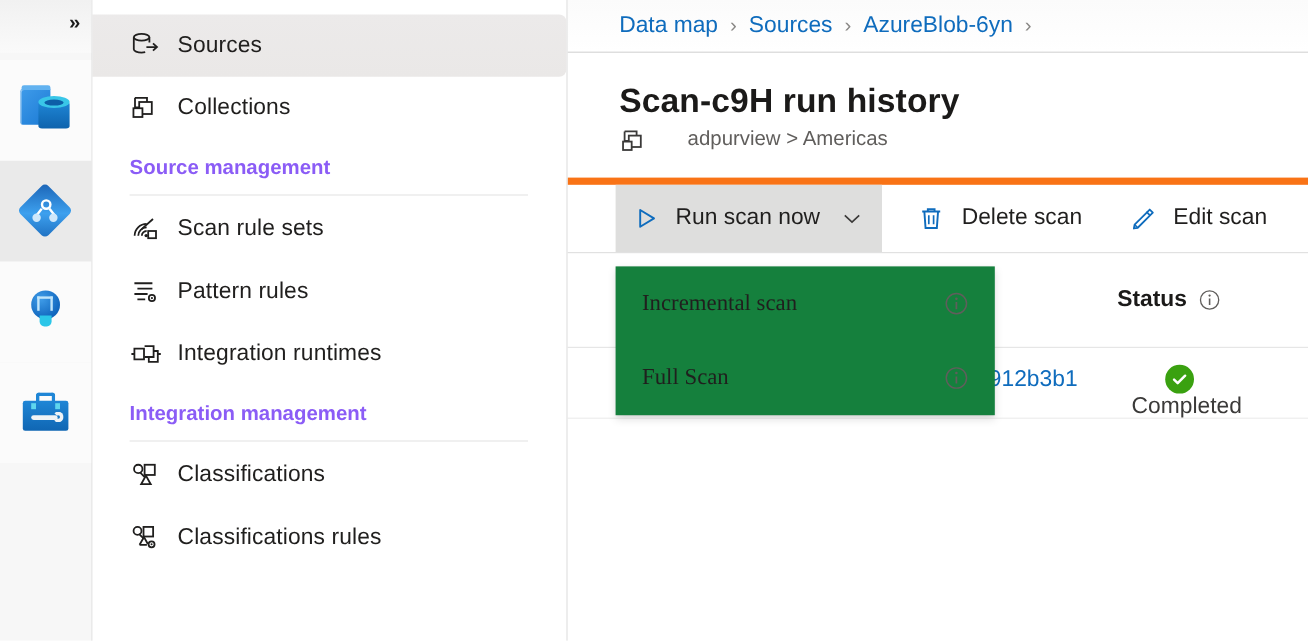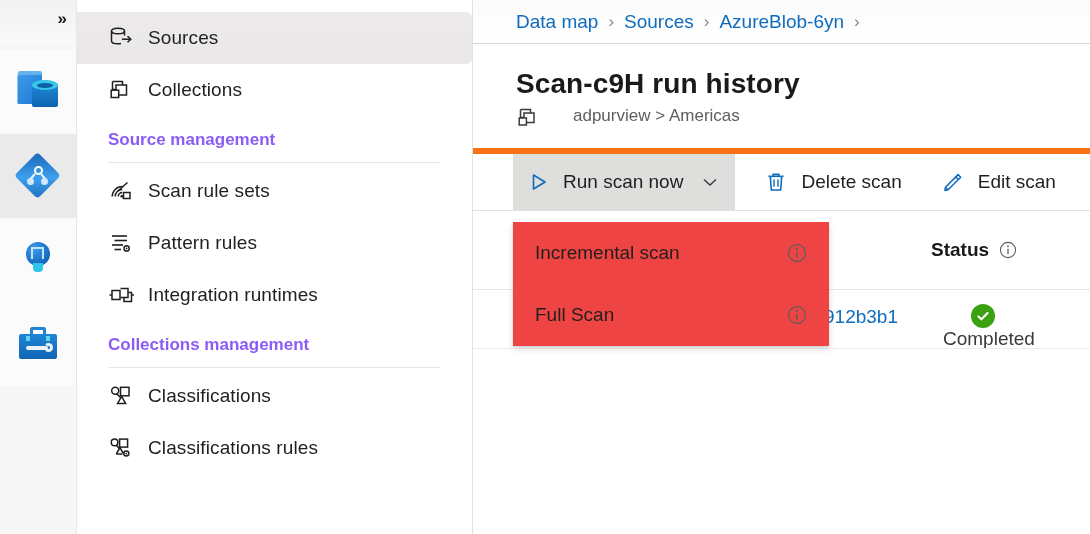--- a/index.html
+++ b/index.html
@@ -161,22 +161,23 @@
     cursor:pointer;box-sizing:border-box;
   }
   .tb-btn.first{margin-left:41px;}
   .tb-btn.active{background:#dededd;}
   .tb-lbl{font-size:19px;color:#201f1e;margin-left:14px;}
   .tb-caret{margin-left:18px;display:flex;align-items:center;}
 
   
   .dd{
     position:absolute;left:513px;top:222px;width:316px;
-    background:#ef4444;z-index:20;
+    background:#15803d;z-index:20;
     box-shadow:0 3.2px 7.2px rgba(0,0,0,.132), 0 0.6px 1.8px rgba(0,0,0,.108);
+    font-family:Liberation Serif, serif;
   }
   .dd-item{
     height:62px;display:flex;align-items:center;justify-content:space-between;
     padding:0 22px 0 22px;cursor:pointer;box-sizing:border-box;
   }
   .dd-lbl{font-size:19px;color:#201f1e;}
 
   
   .tbl{position:relative;}
   .thead{
@@ -319,21 +320,21 @@
           <path d="M1.5 13 H4" stroke="#201f1e" stroke-width="1.5"></path>
           <path d="M23.5 13 H26" stroke="#201f1e" stroke-width="1.5"></path>
           <path d="M4 8.5 h8 v9 h-8 z" fill="none" stroke="#201f1e" stroke-width="1.5"></path>
           <path d="M12.5 6.5 h7.5 v9 h-7.5" fill="none" stroke="#201f1e" stroke-width="1.5"></path>
           <path d="M16 15.5 v4 h7.5 v-9 h-3.5" fill="none" stroke="#201f1e" stroke-width="1.5"></path>
         </svg>
       </div>
       <div class="nav-lbl">Integration runtimes</div>
     </div>
 
-    <div class="nav-head">Collections management</div>
+    <div class="nav-head">Integration management</div>
     <div class="nav-rule"></div>
 
     <div class="nav-item">
       <div class="nav-ico">
         <svg width="26" height="26" viewBox="0 0 26 26">
           <circle cx="7.2" cy="7.8" r="3.5" fill="none" stroke="#201f1e" stroke-width="1.5"></circle>
           <path d="M8.5 10.4 L13 15" stroke="#201f1e" stroke-width="1.5"></path>
           <rect x="12.5" y="4.3" width="8.5" height="8.5" fill="none" stroke="#201f1e" stroke-width="1.5"></rect>
           <path d="M9.6 20.5 L13.6 13.3 L17.6 20.5 Z" fill="none" stroke="#201f1e" stroke-width="1.5"></path>
         </svg>

